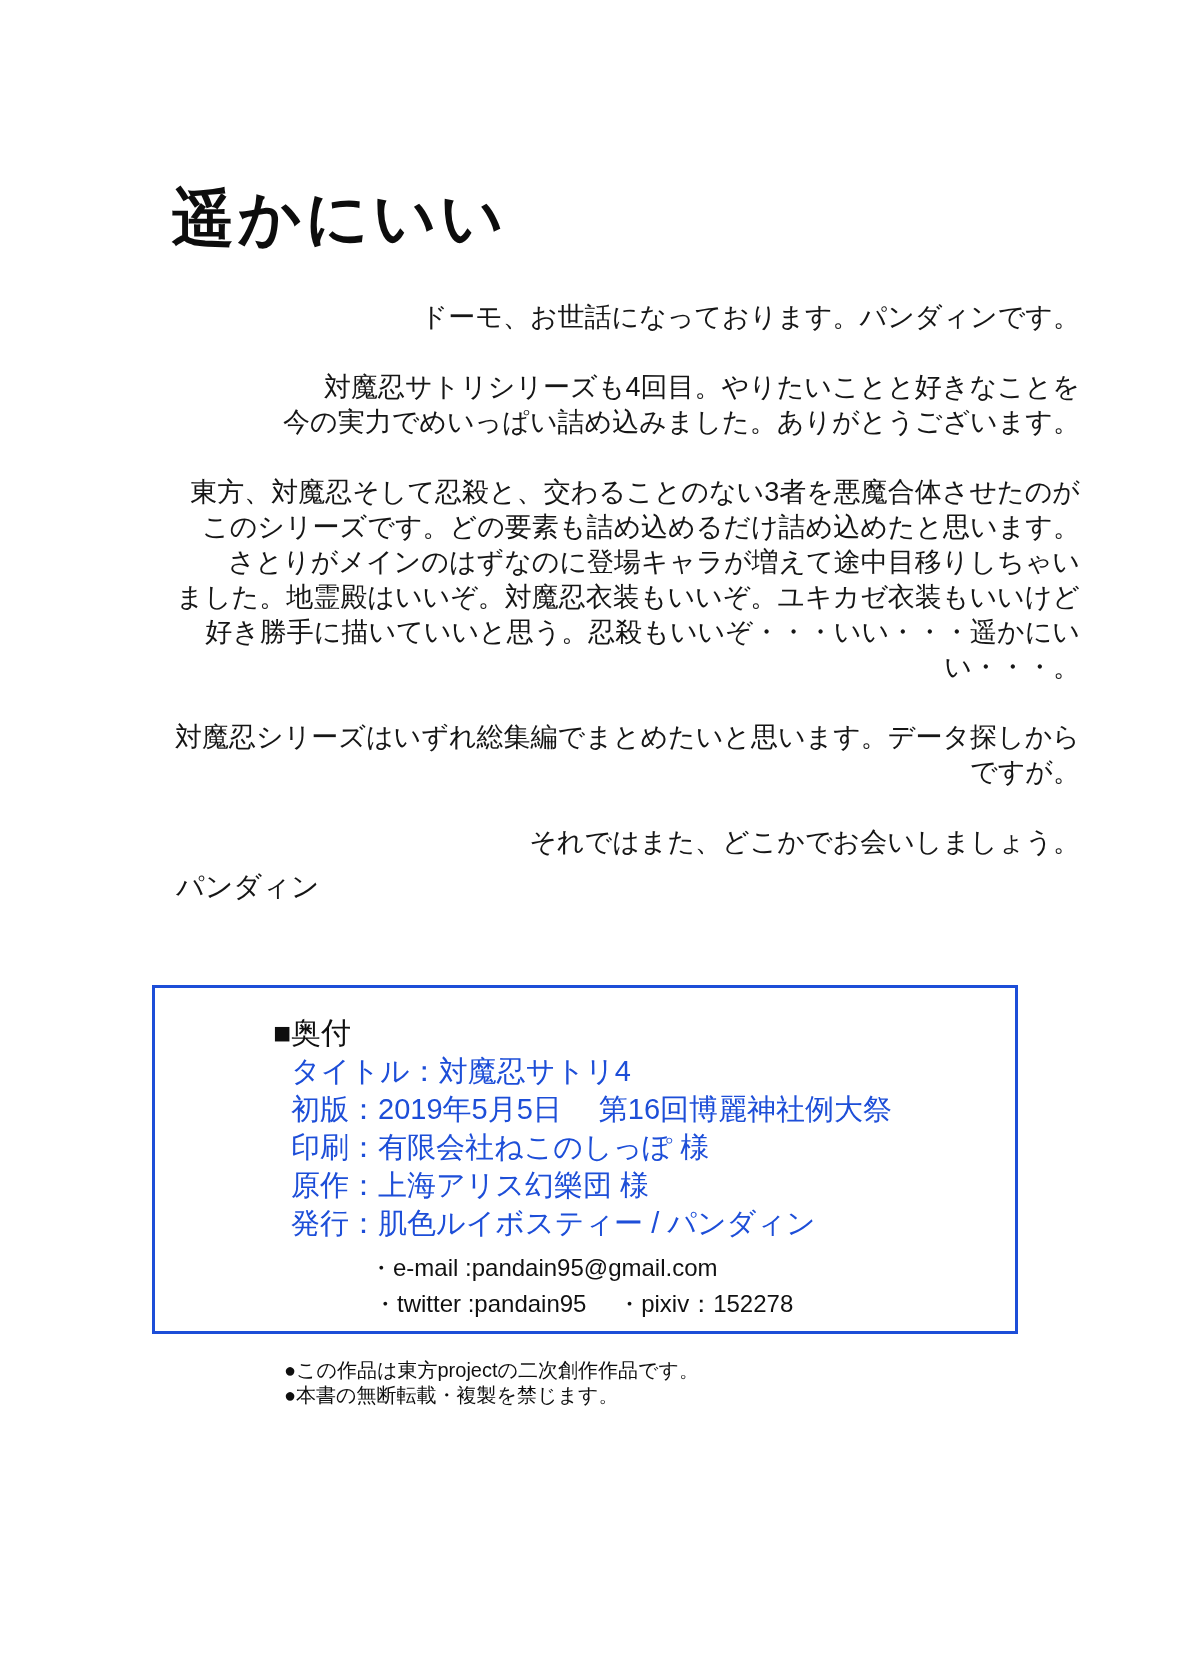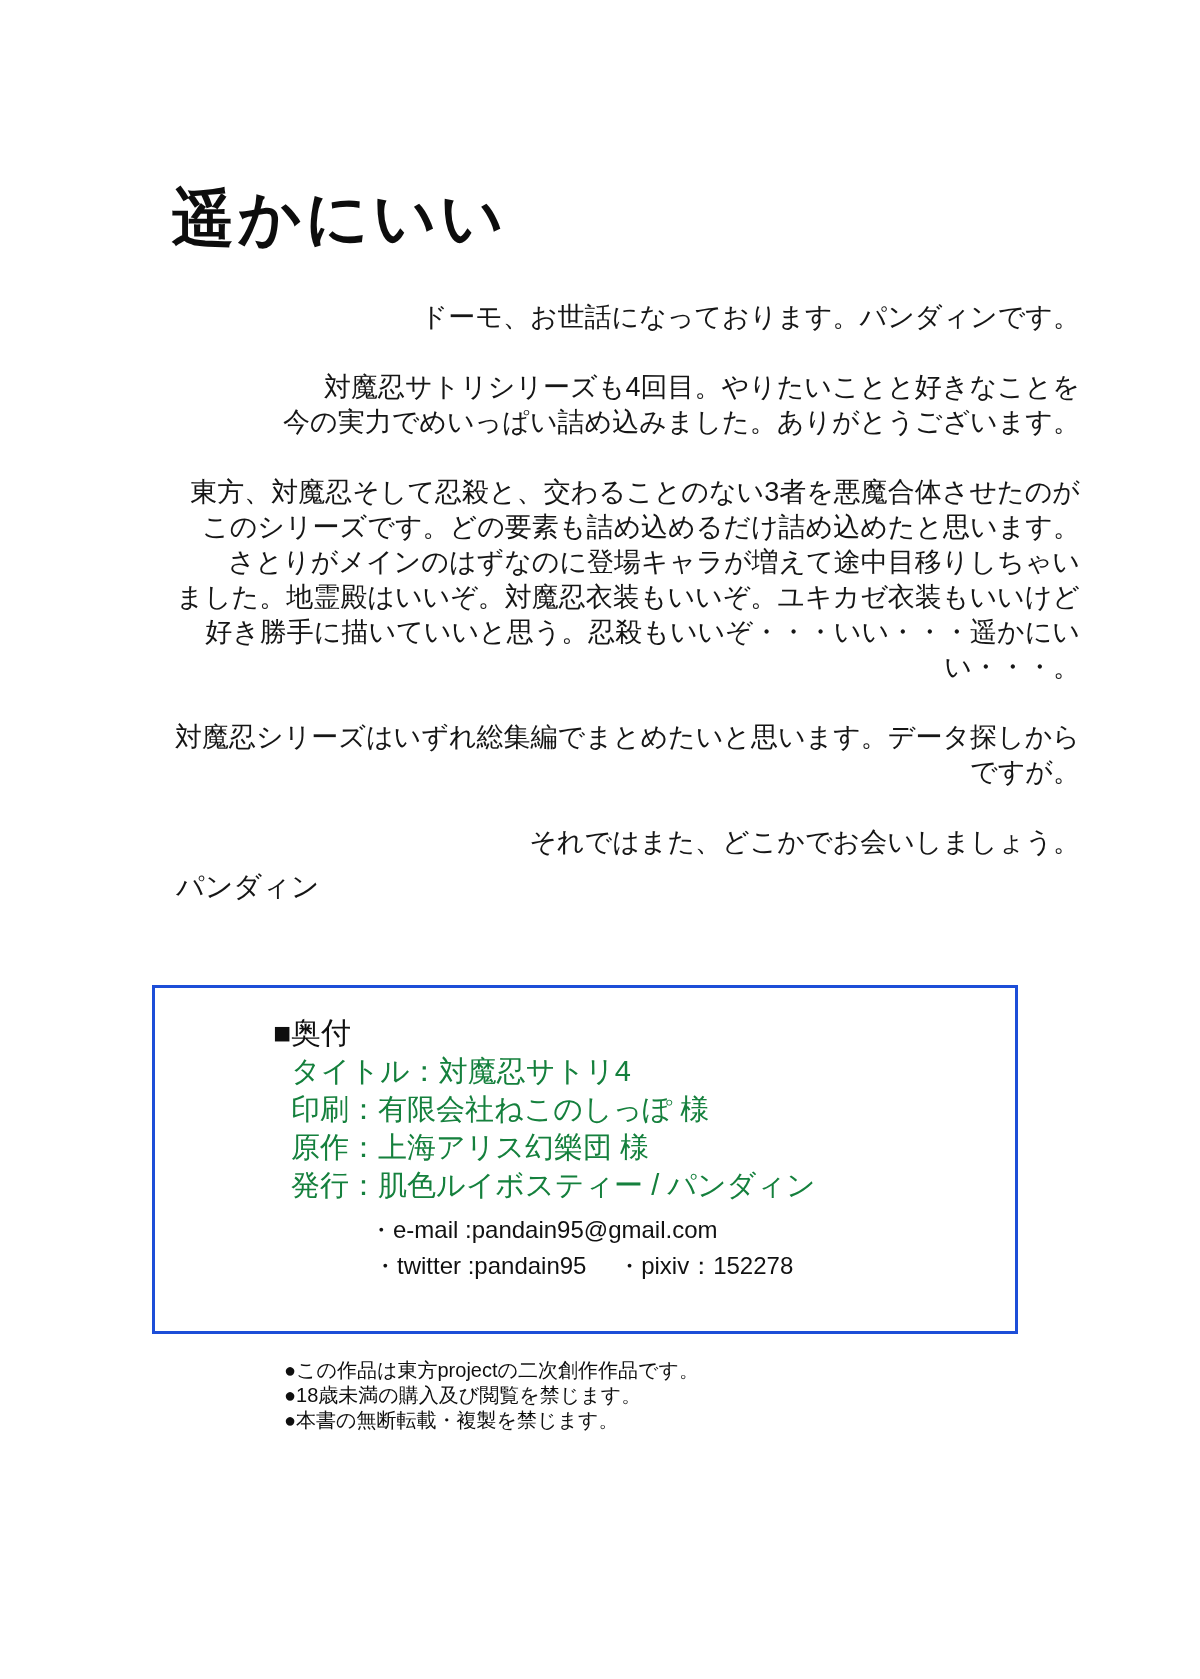--- a/index.html
+++ b/index.html
@@ -64,21 +64,21 @@
     line-height: 38px;
     color: #0f0f0f;
   }
   .colophon-rows {
     margin: 0 0 0 136px;
   }
   .colophon-row {
     font-size: 29px;
     line-height: 38px;
     white-space: pre;
-    color: #15803d;
+    color: #1d4ed8;
   }
   .colophon-contact {
     margin: 8px 16px 0 214px;
   }
   .colophon-contact-row {
     font-size: 24px;
     line-height: 36px;
     white-space: pre;
     color: #111111;
   }
@@ -117,29 +117,29 @@
 ですが。</p>
     <p>それではまた、どこかでお会いしましょう。</p>
   </div>
 
   <div class="signature">パンダィン</div>
 
   <div class="colophon-box">
     <div class="colophon-header">■奥付</div>
     <div class="colophon-rows">
       <div class="colophon-row">タイトル：対魔忍サトリ4</div>
+      <div class="colophon-row">初版：2019年5月5日　 第16回博麗神社例大祭</div>
       <div class="colophon-row">印刷：有限会社ねこのしっぽ 様</div>
       <div class="colophon-row">原作：上海アリス幻樂団 様</div>
       <div class="colophon-row">発行：肌色ルイボスティー / パンダィン</div>
     </div>
     <div class="colophon-contact">
       <div class="colophon-contact-row">・e-mail :pandain95@gmail.com</div>
       <div class="colophon-contact-row second">・twitter :pandain95　 ・pixiv：152278</div>
     </div>
   </div>
 
   <div class="notices">
     <div class="notice-line">●この作品は東方projectの二次創作作品です。</div>
-    <div class="notice-line">●18歳未満の購入及び閲覧を禁じます。</div>
     <div class="notice-line">●本書の無断転載・複製を禁じます。</div>
   </div>
 
 </div>
 
 </body></html>

